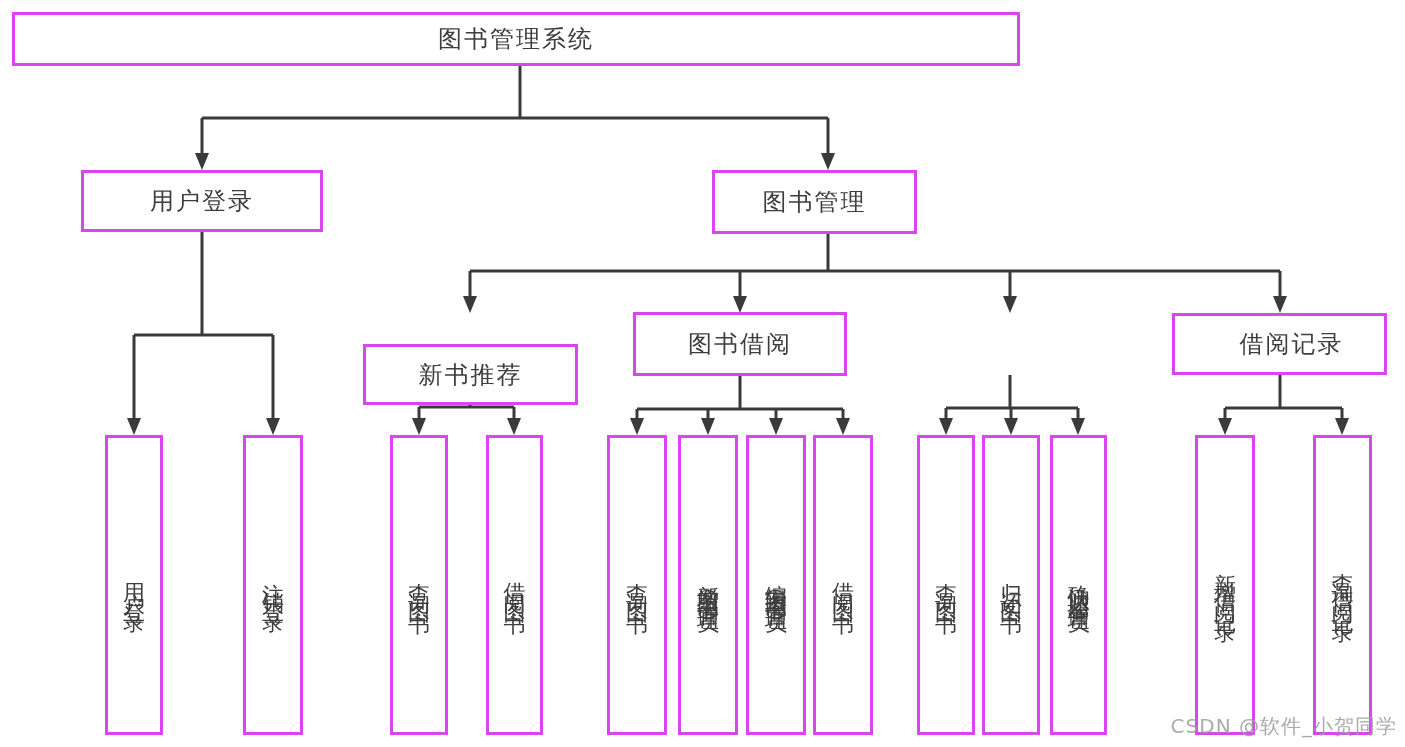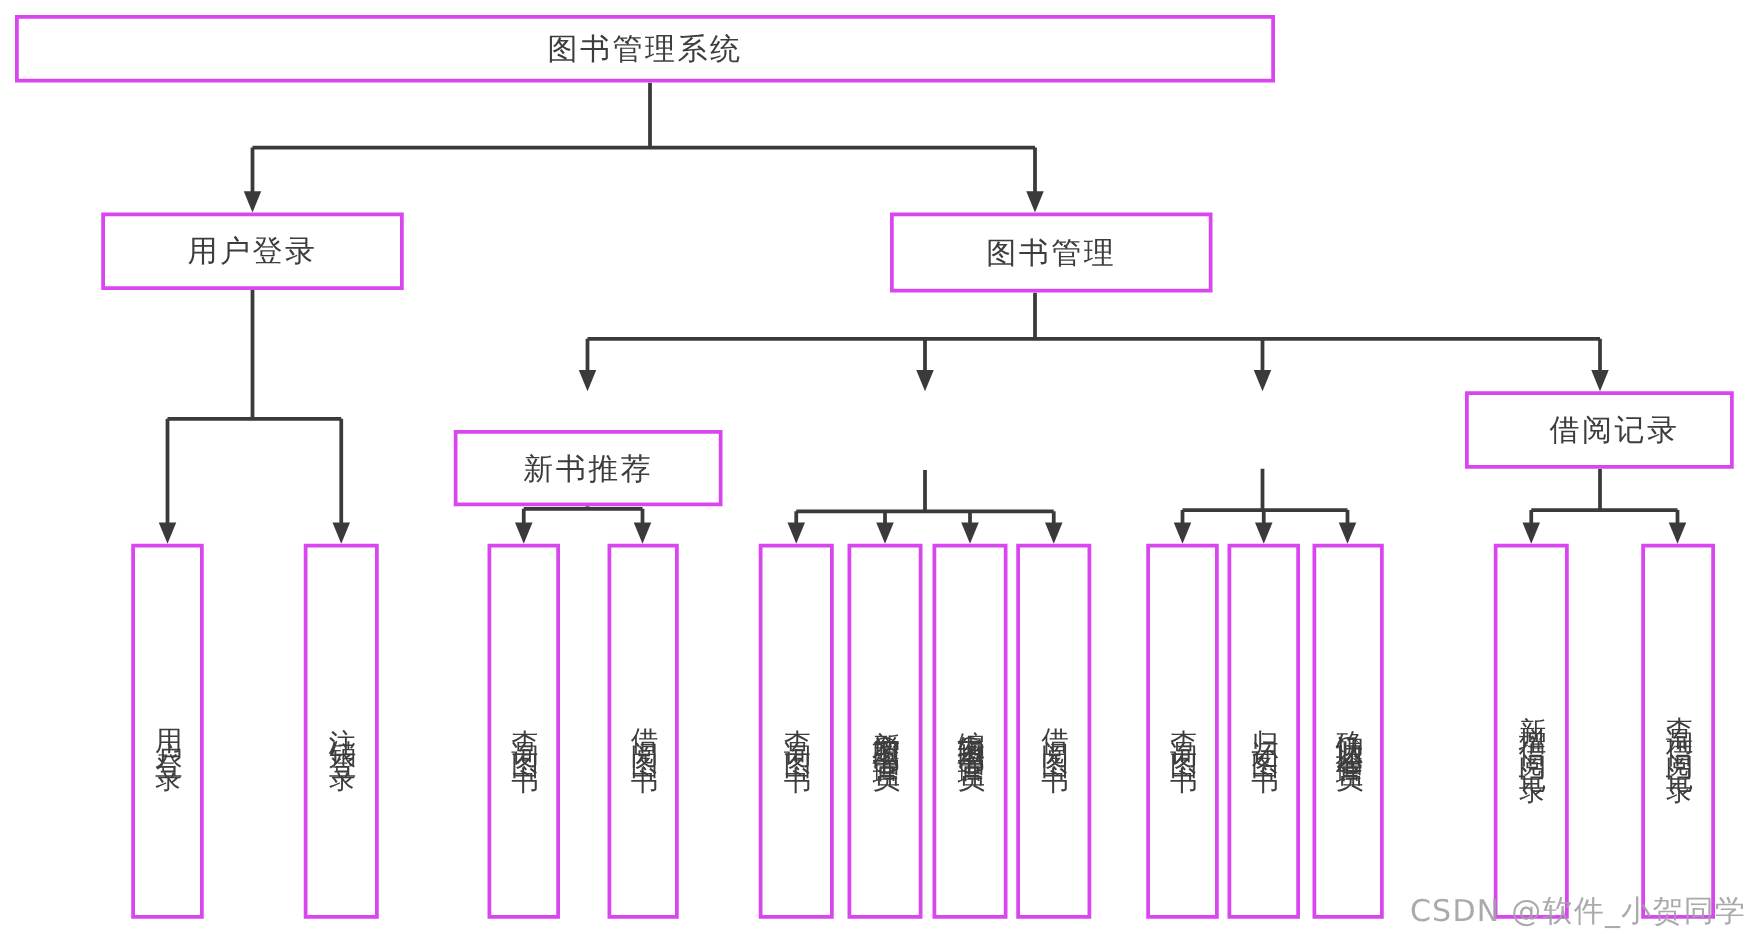--- a/index.html
+++ b/index.html
@@ -37,21 +37,21 @@
     font-size: 22px;
     letter-spacing: 10px;
     line-height: 1;
     white-space: nowrap;
   }
   .vbox.tight .lbl { letter-spacing: 4px; }
   .watermark {
     position: absolute;
     right: 8px;
     top: 713px;
-    font-size: 24px;
+    font-size: 20px;
     color: #a1a1a5;
     opacity: 0.9;
     letter-spacing: 1px;
     z-index: 5;
     white-space: nowrap;
     text-align: right;
   }
 </style>
 </head>
 <body>
@@ -108,26 +108,29 @@
     </g>
   </svg>
 
   <div class="box" style="left:12px; top:12px; width:1008px; height:54px;">
     <span class="lbl">图书管理系统</span>
   </div>
 
   <div class="box" style="left:81px; top:170px; width:242px; height:62px;">
     <span class="lbl">用户登录</span>
   </div>
-  <div class="box" style="left:712px; top:170px; width:258px; height:64px;">
+  <div class="box" style="left:712px; top:170px; width:205px; height:64px;">
     <span class="lbl">图书管理</span>
   </div>
 
   <div class="box" style="left:363px; top:313px; width:215px; height:61px;margin-top:31px;">
     <span class="lbl">新书推荐</span>
+  </div>
+  <div class="box" style="left:633px; top:312px; width:214px; height:64px;">
+    <span class="lbl">图书借阅</span>
   </div>
   <div class="box" style="left:1172px; top:313px; width:215px; height:62px;padding-left:24px;">
     <span class="lbl">借阅记录</span>
   </div>
 
   <div class="box vbox" style="left:105px; top:435px; width:58px; height:300px;">
     <span class="lbl">用户登录</span>
   </div>
   <div class="box vbox" style="left:243px; top:435px; width:60px; height:300px;">
     <span class="lbl">注销登录</span>

